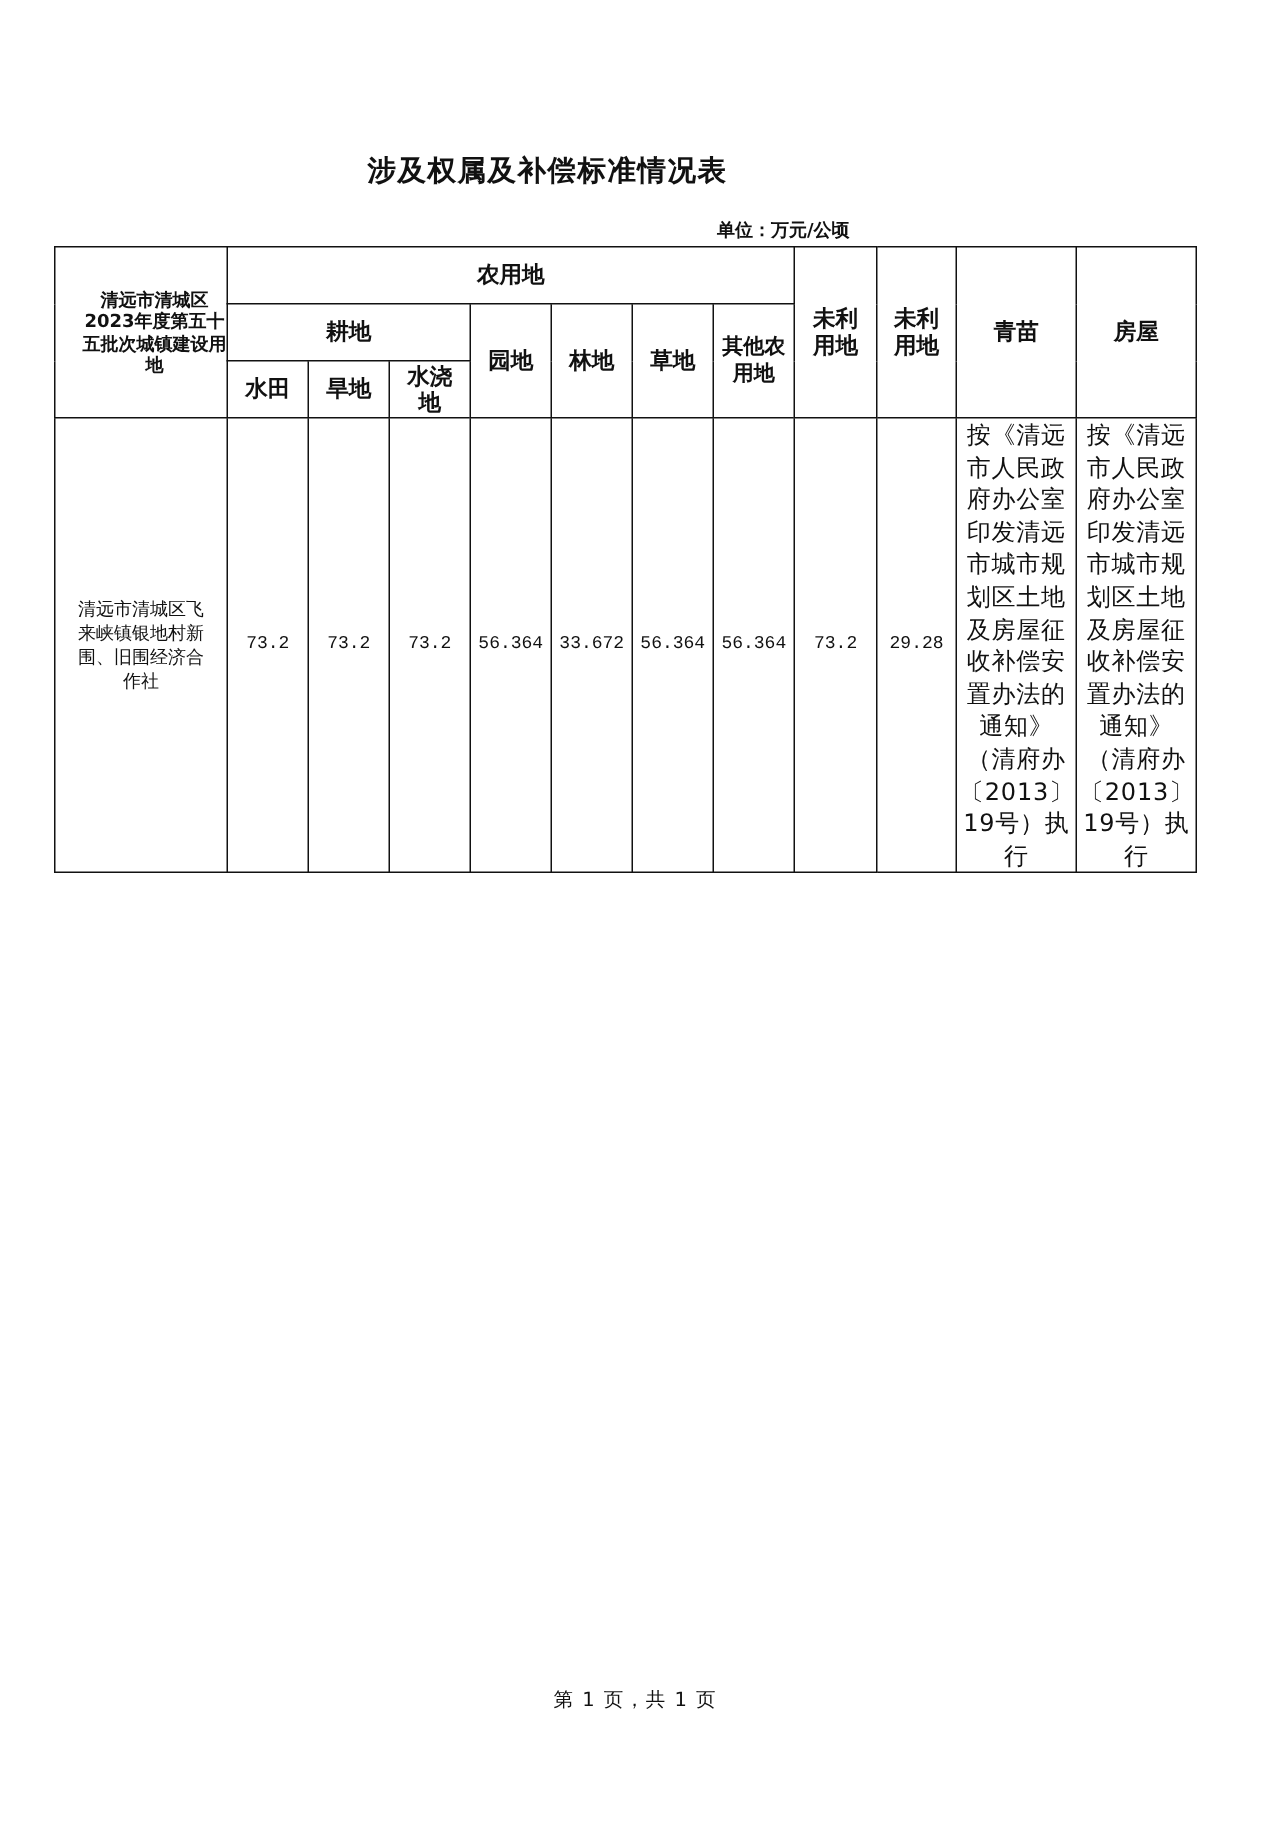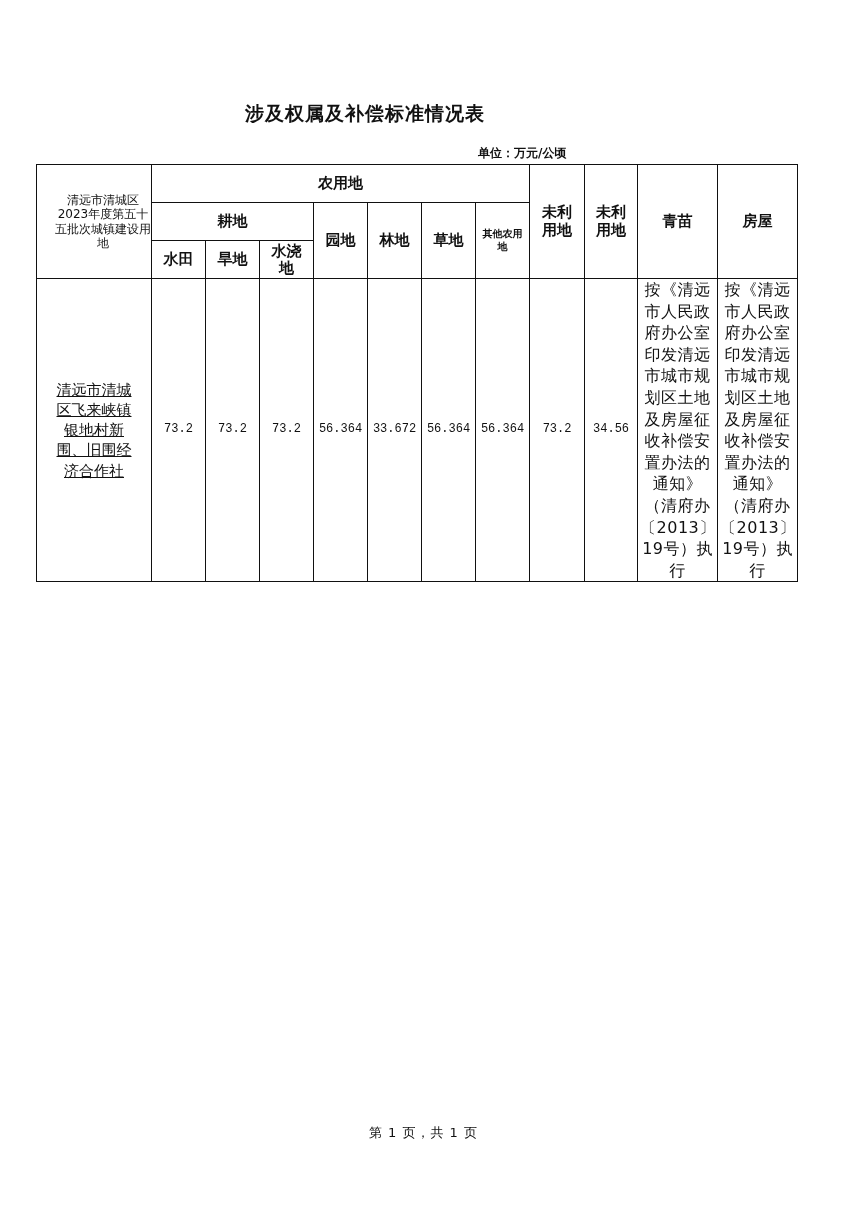--- a/index.html
+++ b/index.html
@@ -6,24 +6,24 @@
   body { width: 850px; height: 1221px; position: relative; overflow: hidden;
          font-family: "DejaVu Sans", "Liberation Sans", sans-serif; color: #111; }
   .title { position: absolute; left: 0; top: 101px; width: 730px; text-align: center;
            font-size: 19px; font-weight: bold; letter-spacing: 1px; }
   .unit { position: absolute; left: 478px; top: 145px; font-size: 12px; font-weight: bold; }
   table { position: absolute; left: 36px; top: 164px; border-collapse: collapse;
           table-layout: fixed; width: 761px; }
   td { border: 1.6px solid #111; text-align: center; vertical-align: middle; padding: 0;
        overflow: hidden; line-height: 1.15; }
   .hb { font-weight: bold; font-size: 15px; margin-top: 21px; }
-  .hxs { font-weight: bold; font-size: 10px; line-height: 1.25; }
-  .hleft { font-weight: normal; font-size: 12px; line-height: 1.2; padding-left: 16px; }
+  .hxs { font-weight: bold; font-size: 14px; line-height: 1.25; }
+  .hleft { font-weight: bold; font-size: 12px; line-height: 1.2; padding-left: 16px; }
   .num { font-family: "Liberation Mono", "DejaVu Sans Mono", monospace; font-size: 12px; margin-top: 24px; }
-  .cell-name { font-size: 15px; line-height: 1.35; padding: 0 15px; text-decoration: underline; }
+  .cell-name { font-size: 12px; line-height: 1.35; padding: 0 15px; }
   .note { font-size: 16px; line-height: 1.35; letter-spacing: 0.5px; padding: 0 2px; }
   .footer { position: absolute; left: 0; top: 1124px; width: 847px; text-align: center;
             font-size: 13px; letter-spacing: 1px; }
 </style>
 </head>
 <body>
 
 <div class="title">涉及权属及补偿标准情况表</div>
 <div class="unit">单位：万元/公顷</div>
 
@@ -76,20 +76,20 @@
   <tr style="height:245px">
     <td class="cell-name">清远市清城区飞来峡镇银地村新围、旧围经济合作社</td>
     <td class="num">73.2</td>
     <td class="num">73.2</td>
     <td class="num">73.2</td>
     <td class="num">56.364</td>
     <td class="num">33.672</td>
     <td class="num">56.364</td>
     <td class="num">56.364</td>
     <td class="num">73.2</td>
-    <td class="num">34.56</td>
+    <td class="num">29.28</td>
     <td class="note">按《清远市人民政府办公室印发清远市城市规划区土地及房屋征收补偿安置办法的通知》（清府办〔2013〕19号）执行</td>
     <td class="note">按《清远市人民政府办公室印发清远市城市规划区土地及房屋征收补偿安置办法的通知》（清府办〔2013〕19号）执行</td>
   </tr>
 </tbody>
   </table>
 
 <div class="footer">第 1 页，共 1 页</div>
 
 </body></html>

